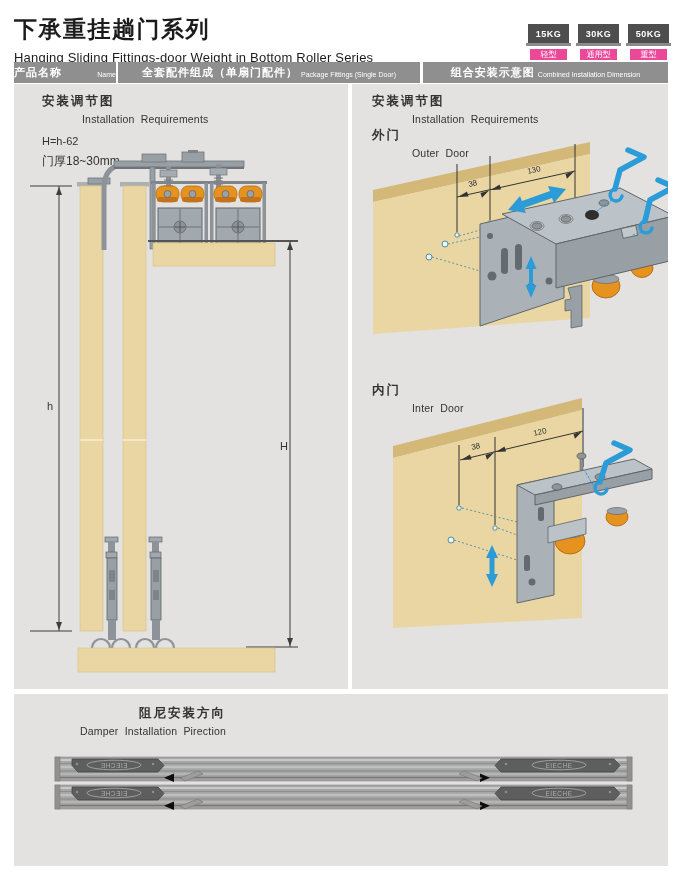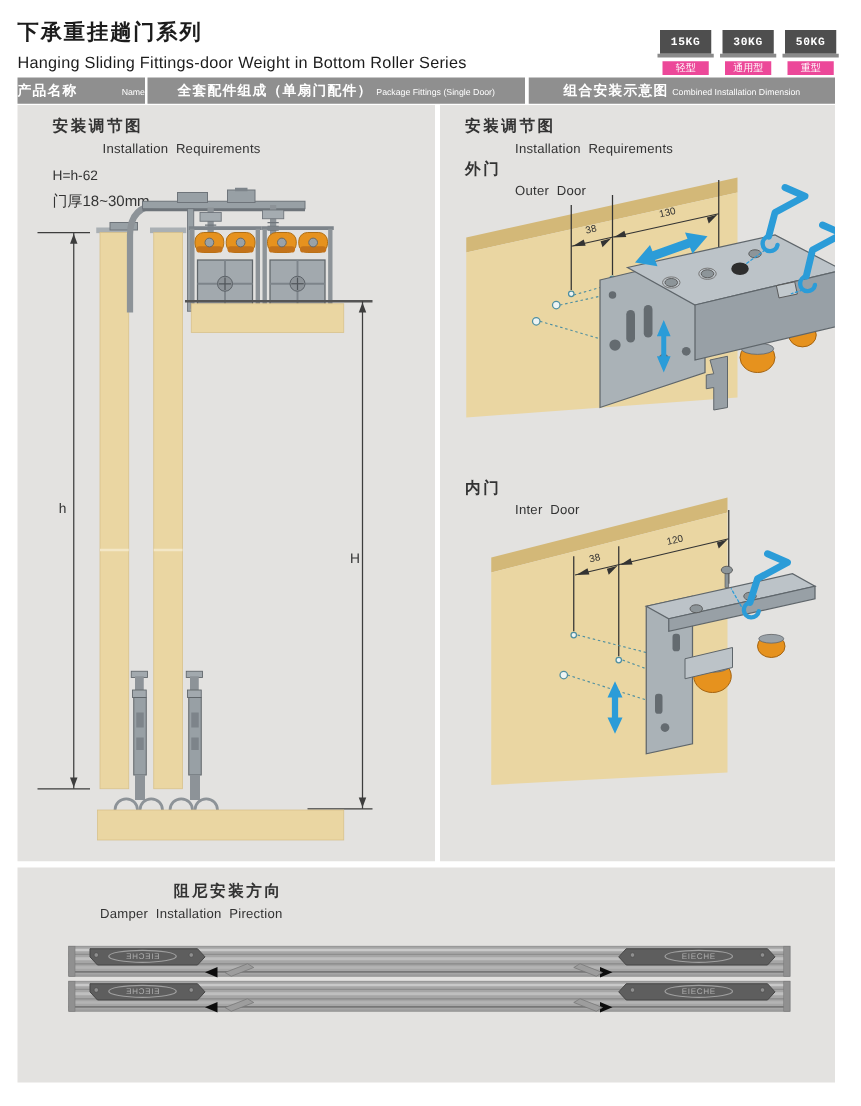--- a/index.html
+++ b/index.html
@@ -2,26 +2,26 @@
 <html><head>
 <meta charset="utf-8">
 <style>
   * { box-sizing: border-box; }
   html,body { margin:0; padding:0; }
   body { background:#ffffff; font-family:"Liberation Sans", sans-serif; }
   #page { position:relative; width:689px; height:885px; background:#ffffff; overflow:hidden; }
 
   
   #title-block { position:absolute; left:14px; top:14px; color:#1c1c1c; }
-  #title-block h1 { margin:0; font-size:17px; letter-spacing:1.5px; font-weight:bold; }
+  #title-block h1 { margin:0; font-size:23px; letter-spacing:1.5px; font-weight:bold; }
   #title-block .subtitle { font-size:13px; margin-top:5px; letter-spacing:0.2px; }
 
   #badges { position:absolute; top:24px; right:20px; display:flex; gap:9px; }
   .badge { width:41px; text-align:center; }
-  .badge-kg { background:#4e4e4e; color:#ffffff; font-size:9px; font-weight:bold; padding:5px 0 4px; letter-spacing:0.5px;font-family:Liberation Mono, monospace; }
+  .badge-kg { background:#4e4e4e; color:#ffffff; font-size:9px; font-weight:bold; padding:5px 0 4px; letter-spacing:0.5px; }
   .badge-base { height:3px; background:#8a8a8a; margin:0 -2px; }
   .badge-label { background:#ec4899; color:#ffffff; font-size:8px; line-height:11px; margin:3px 2px 0; }
 
   
   #table-header { position:absolute; left:14px; top:62px; width:654px; height:21px; display:flex; }
   .thcell { background:#8f8f8f; color:#ffffff; display:flex; align-items:center; justify-content:center; white-space:nowrap; }
   .thcell.c1 { width:102px; margin-right:2px;justify-content:space-between; }
   .thcell.c2 { width:302px; margin-right:3px; }
   .thcell.c3 { flex:1; }
   .th-zh { font-size:11px; font-weight:bold; letter-spacing:1px; }

